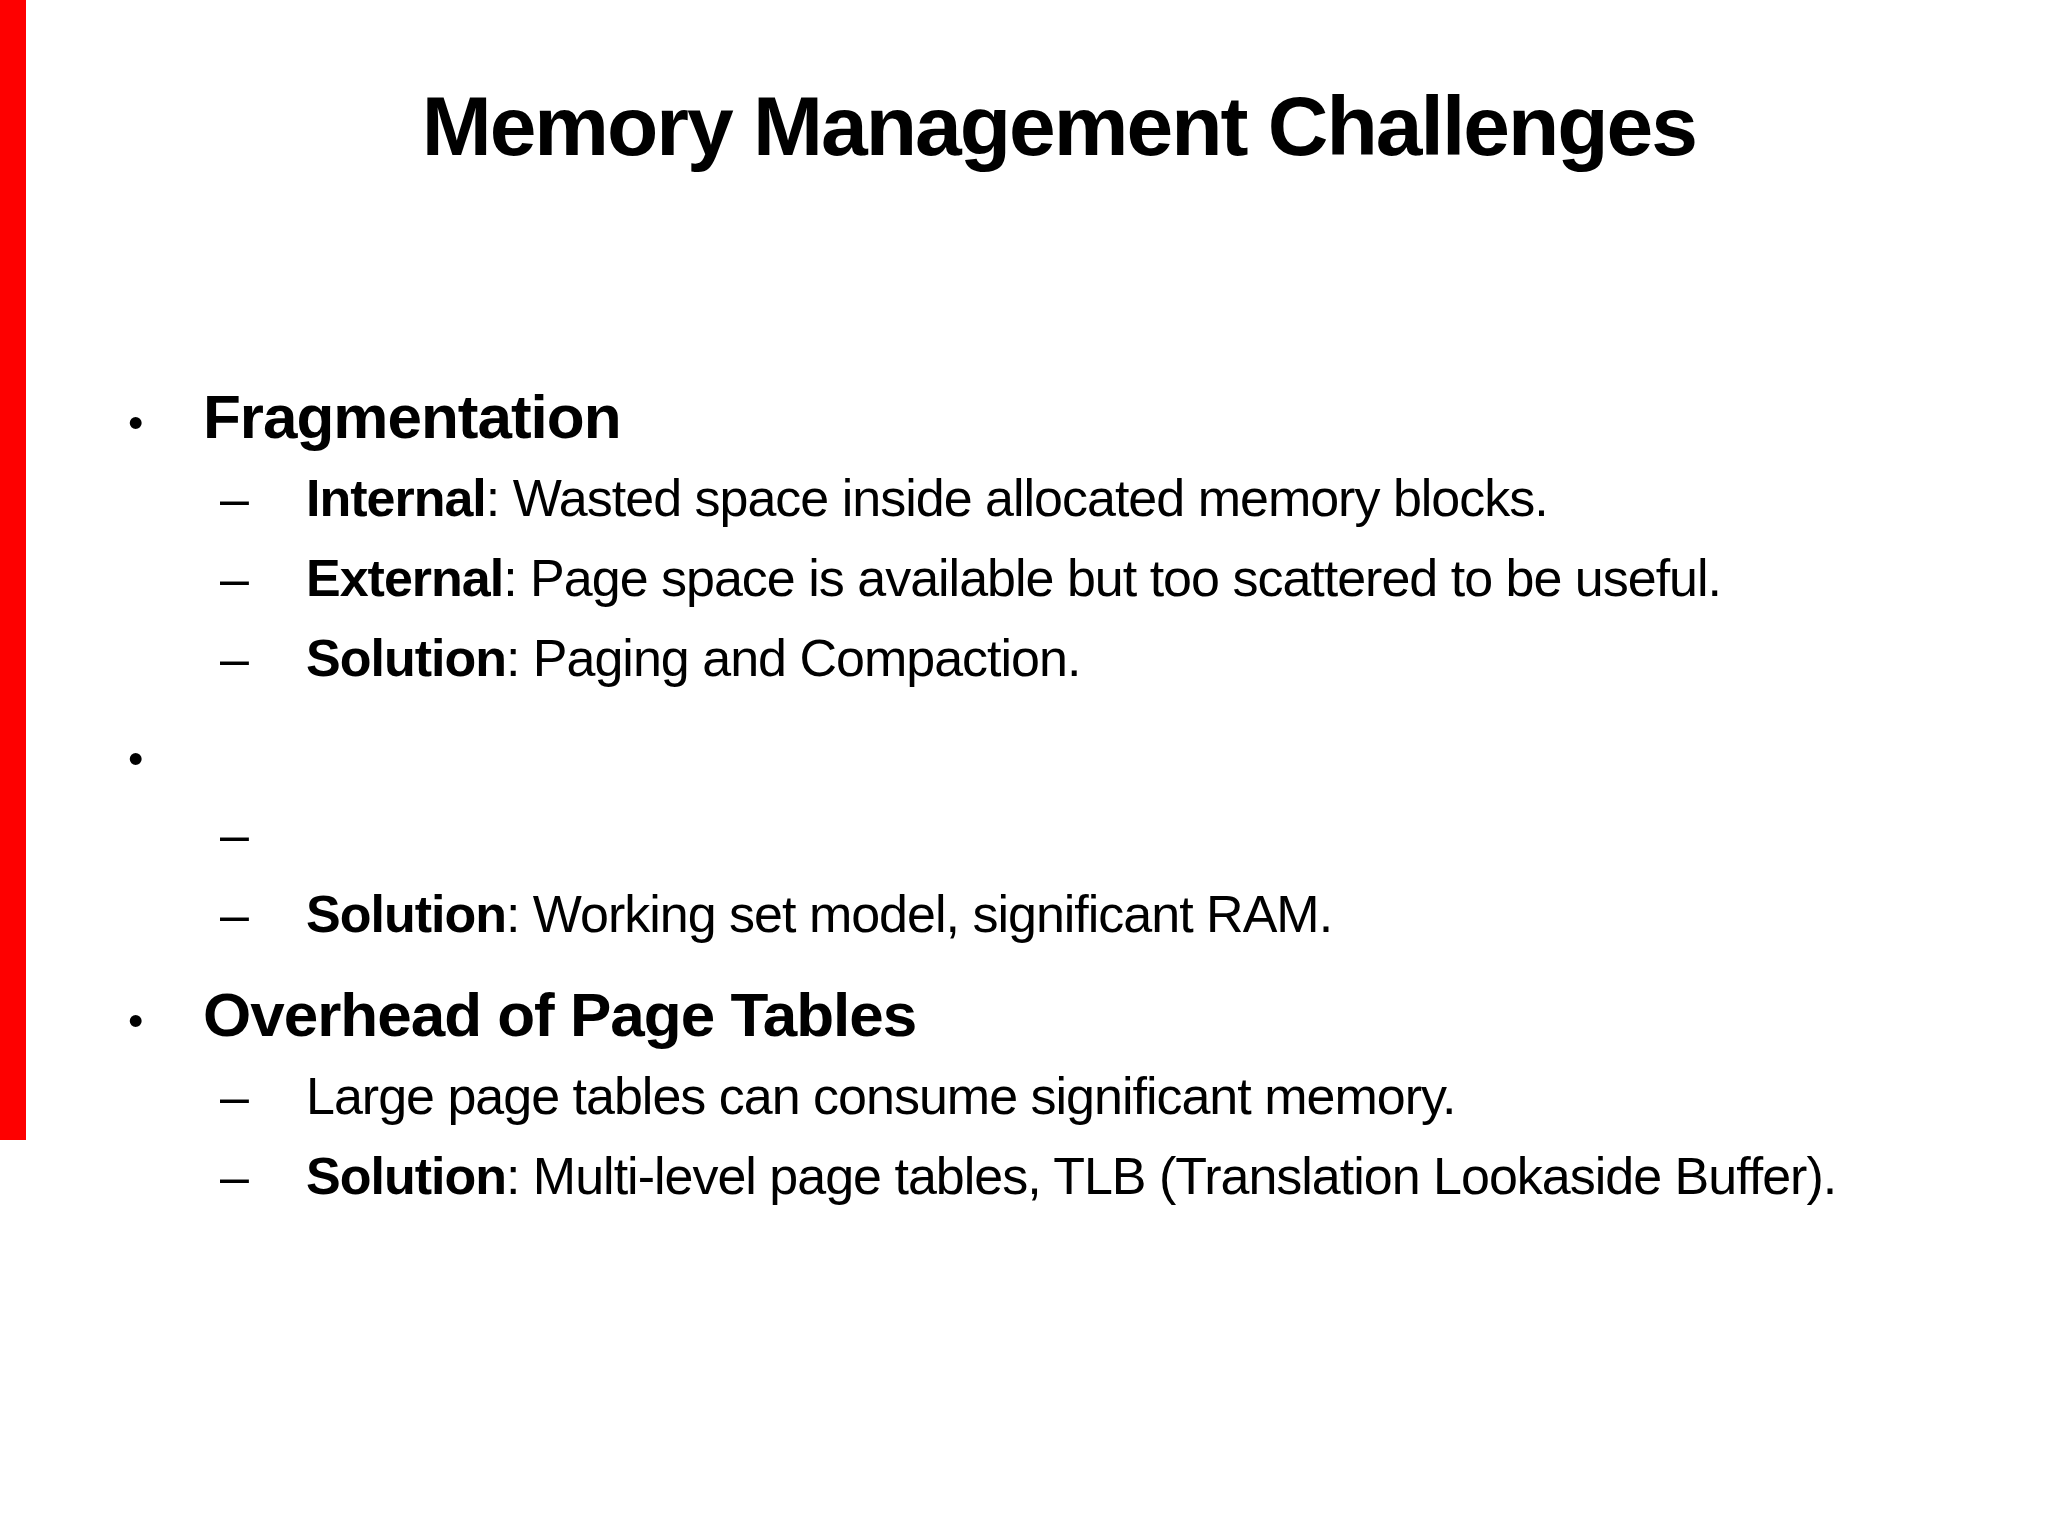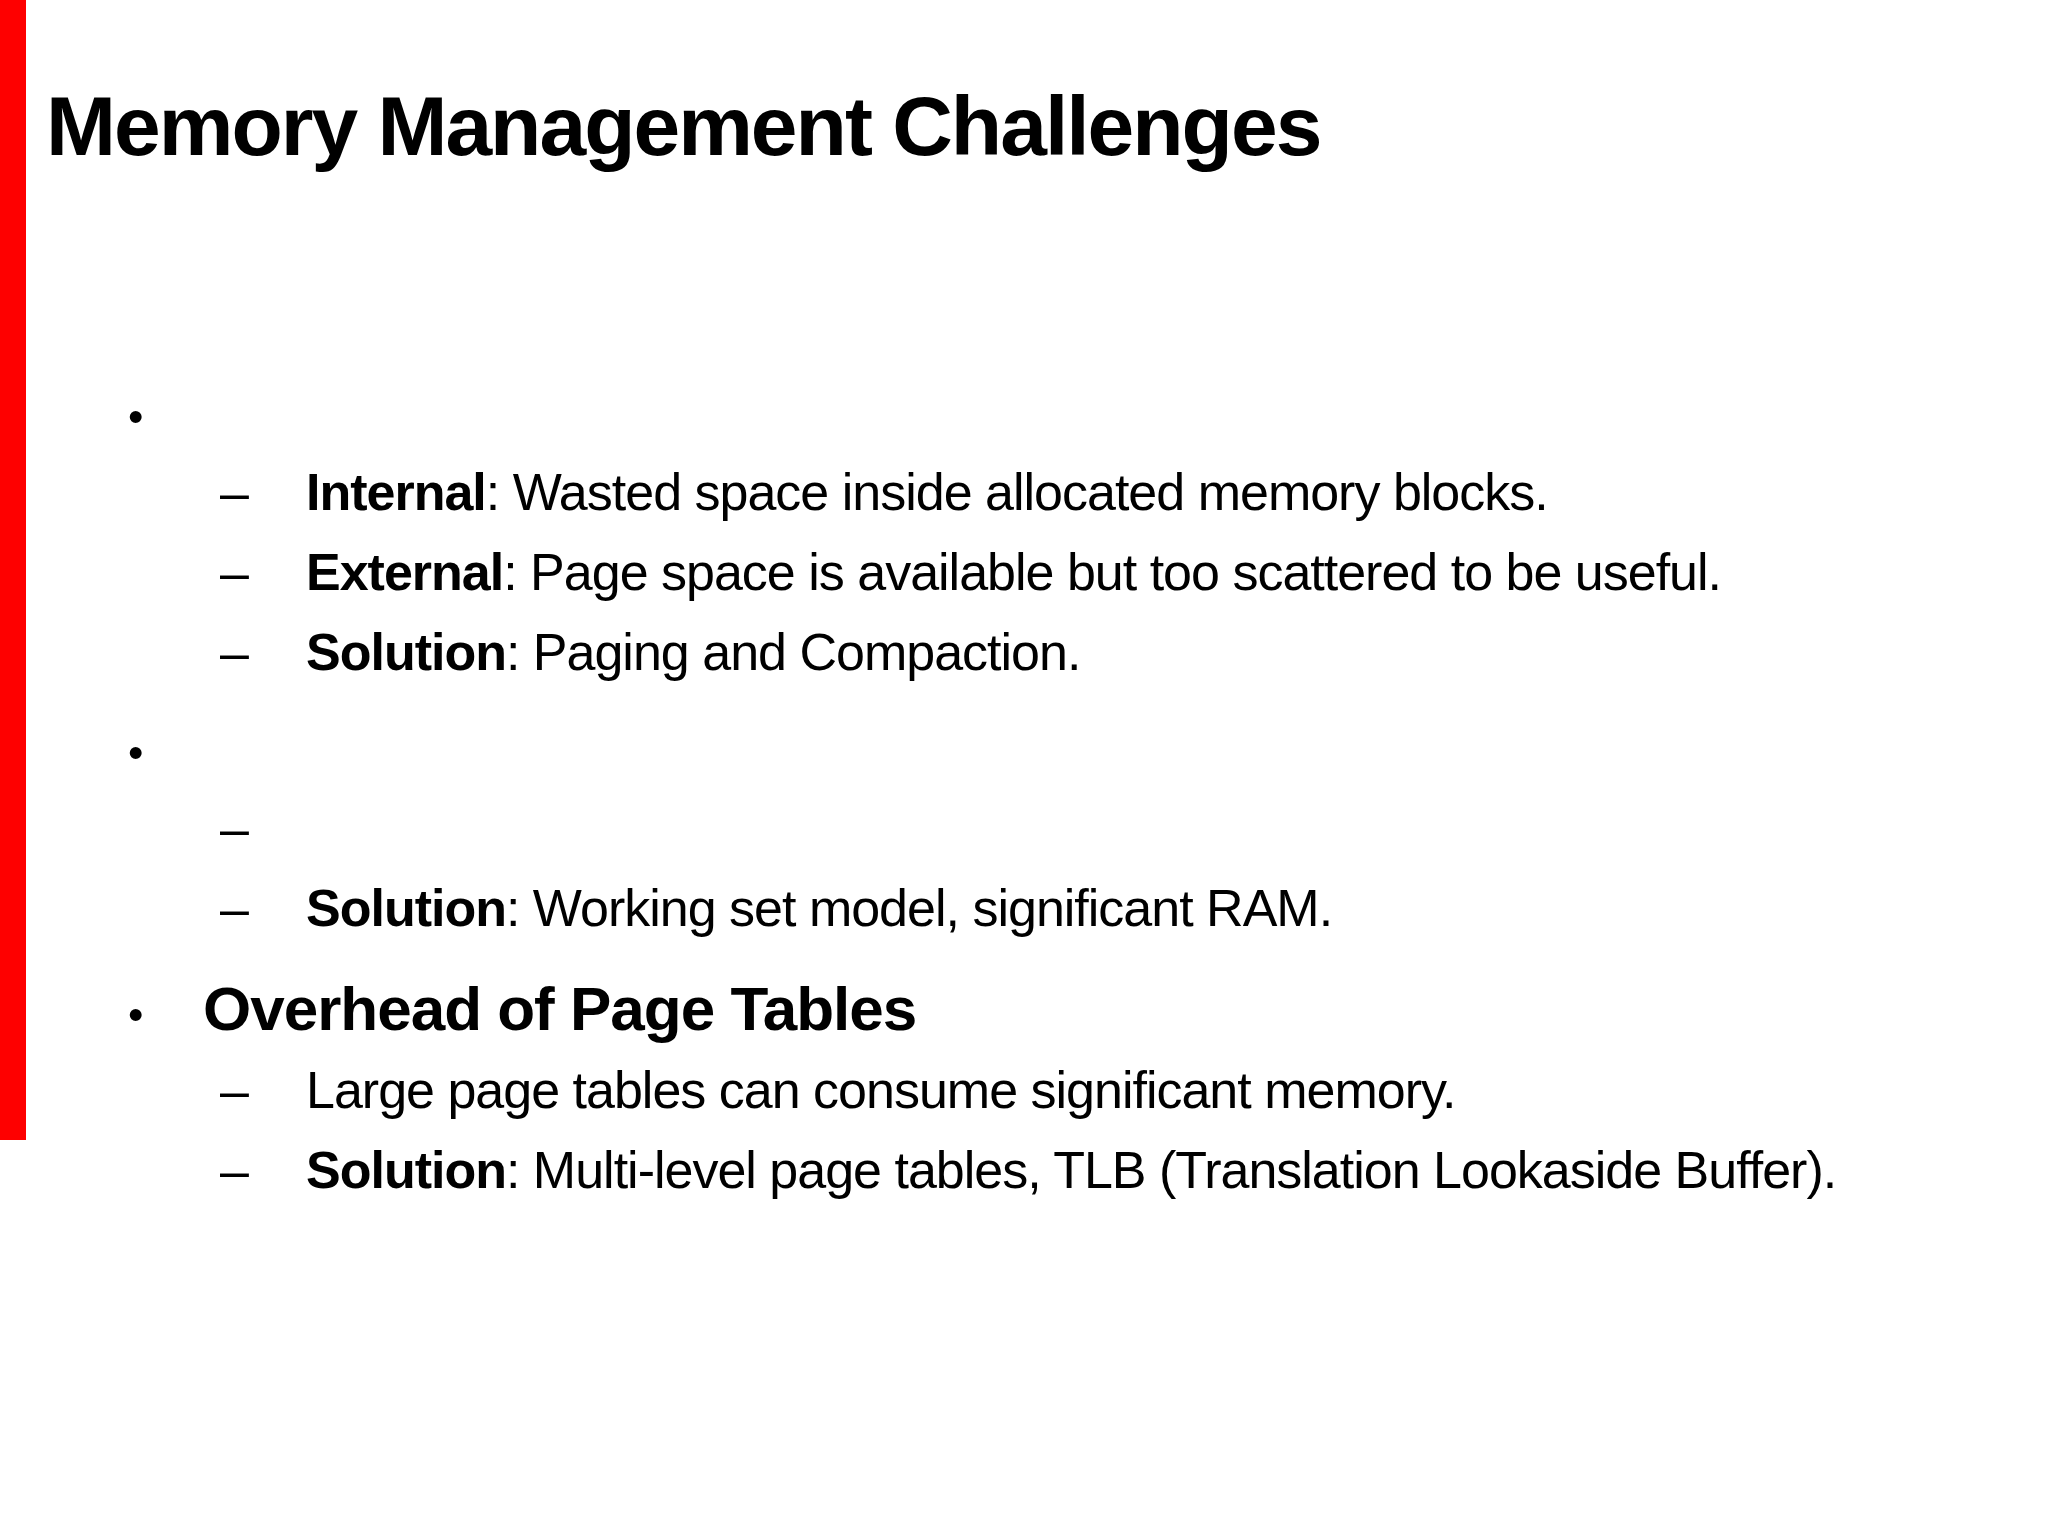--- a/index.html
+++ b/index.html
@@ -20,27 +20,26 @@
     left: 0;
     top: 0;
     width: 26px;
     height: 1140px;
   }
   .slide-title {
     position: absolute;
     top: 84px;
     left: 0;
     width: 1696px;
-    text-align: left;
+    text-align: right;
     font-size: 84px;
     font-weight: bold;
     letter-spacing: -2px;
     line-height: 1;
     white-space: nowrap;
-    padding-left: 46px;
   }
   .content {
     position: absolute;
     left: 128px;
     top: 382px;
     width: 1880px;
   }
   .l1 {
     display: flex;
     align-items: baseline;
@@ -89,20 +88,21 @@
 <div class="slide">
 
   <div class="accent-bar" style="background: rgb(254, 0, 0);"></div>
 
   <div class="slide-title">Memory Management Challenges</div>
 
   <div class="content">
 
     <div class="l1">
       <span class="l1-marker">•</span>
+      <span>Fragmentation</span>
     </div>
     <div class="sublist">
       <div class="l2">
         <span class="l2-marker">–</span>
         <span class="l2-text"><span class="lead">Internal</span><span class="rest">: Wasted space inside allocated memory blocks.</span></span>
       </div>
       <div class="l2">
         <span class="l2-marker">–</span>
         <span class="l2-text"><span class="lead">External</span><span class="rest">: Page space is available but too scattered to be useful.</span></span>
       </div>

